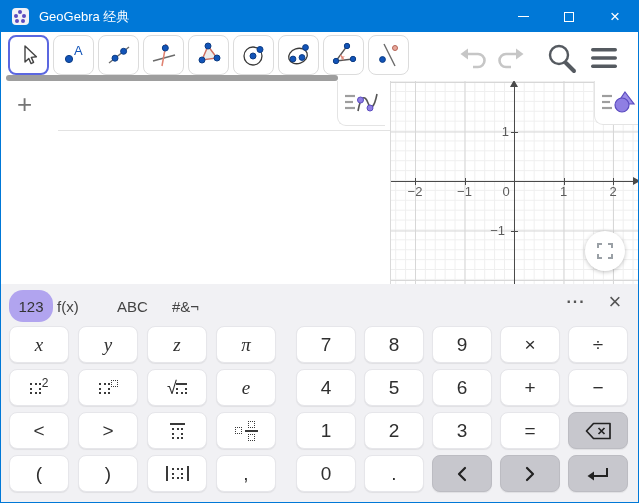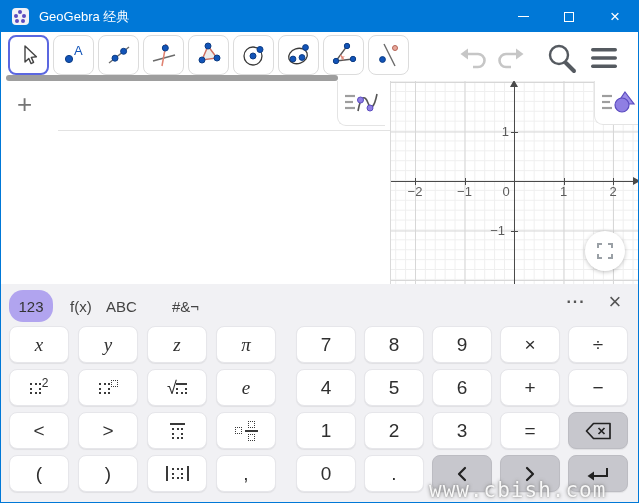--- a/index.html
+++ b/index.html
@@ -263,22 +263,22 @@
           <line x1="2" y1="19" x2="12" y2="19" stroke="#9e9e9e" stroke-width="2.2"></line>
           <path d="M25 3 L34 15 L17 15 Z" fill="#9b8ce8" stroke="#5b4bbf" stroke-width="1.2"></path>
           <circle cx="22" cy="16" r="7" fill="#8f7fe3" stroke="#5b4bbf" stroke-width="1.2"></circle>
         </svg>
       </div>
     </div>
   </div>
 
   <div class="keyboard">
     <div class="kb-tab active" style="left:8px;min-width:44px">123</div>
-    <div class="kb-tab" style="left:61px">f(x)</div>
-    <div class="kb-tab" style="left:97px">ABC</div>
+    <div class="kb-tab" style="left:48px">f(x)</div>
+    <div class="kb-tab" style="left:108px">ABC</div>
     <div class="kb-tab" style="left:163px">#&amp;¬</div>
     <div class="kb-more">···</div>
     <div class="kb-close">×</div>
 
     <div class="kb-row" style="top:42px">
       <div class="lg">
         <div class="key">
             <span class="var">x</span>
           </div>
         <div class="key">
@@ -381,14 +381,13 @@
         <div class="key gray">
           <svg width="24" height="16" viewBox="0 0 24 16">
               <path d="M21 2 V10 H7" fill="none" stroke="#222" stroke-width="2"></path>
               <polygon points="8,5.5 8,14.5 1.5,10" fill="#222"></polygon>
             </svg>
         </div>
       </div>
     </div>
   </div>
 
-  <div class="watermark">www.cbish.com</div>
 </div>
 
 </body></html>

